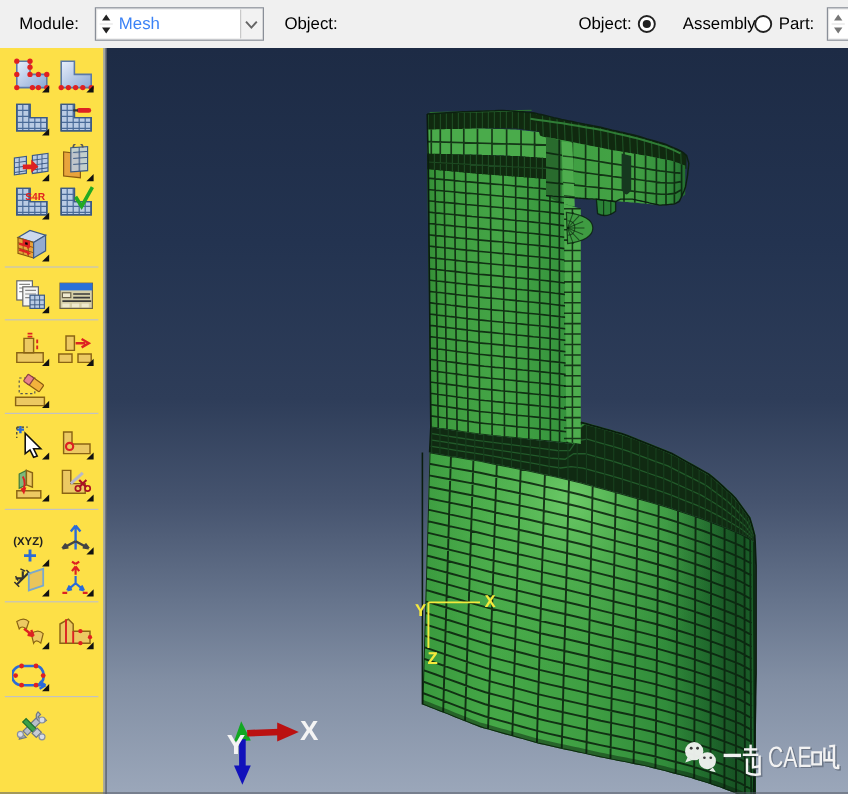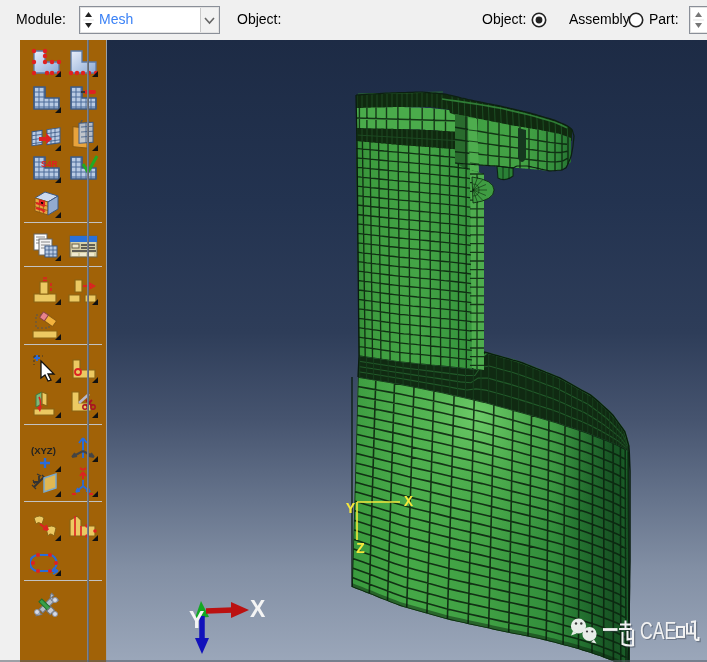--- a/index.html
+++ b/index.html
@@ -1,17 +1,17 @@
 <!DOCTYPE html>
 <html><head><meta charset="utf-8"><style>
 html,body{margin:0;padding:0;width:707px;height:662px;overflow:hidden;background:#f0f0f0;
 font-family:"Liberation Sans",sans-serif;}
 #topbar{position:absolute;left:0;top:0;width:707px;height:40px;background:#f0f0f0;z-index:5;}
-#toolbar{position:absolute;left:0;top:40px;width:86px;height:622px;background:#a16207;z-index:5;
-border-right:1px solid #9aa0a8;margin-left:20px;}
+#toolbar{position:absolute;left:0;top:40px;width:86px;height:622px;background:#fde047;z-index:5;
+border-right:1px solid #9aa0a8;}
 #tbedge{position:absolute;left:87px;top:40px;width:2px;height:622px;background:linear-gradient(90deg,#8a909a,#565c68);z-index:5;}
 .lbl{position:absolute;top:11px;font-size:14px;color:#000;}
 .combo{position:absolute;top:6px;height:26px;background:#fff;border:1px solid #8a8f98;box-shadow:inset 0 0 0 1px #e3e3e3;}
 .spin{position:absolute;left:2px;top:2px;width:13px;height:22px;}
 .chev{position:absolute;right:1px;top:1px;width:17px;height:24px;background:#f2f2f2;border-left:1px solid #c9c9c9;}
 .ctext{position:absolute;left:19px;top:4px;font-size:14px;color:#3b82f6;}
 .sep{position:absolute;left:4px;width:78px;height:1px;background:#c2c2c2;}
 .ic{position:absolute;width:32px;height:32px;}
 </style></head><body>
 <svg width="707" height="662" viewBox="0 0 707 662" style="position:absolute;left:0;top:0">

